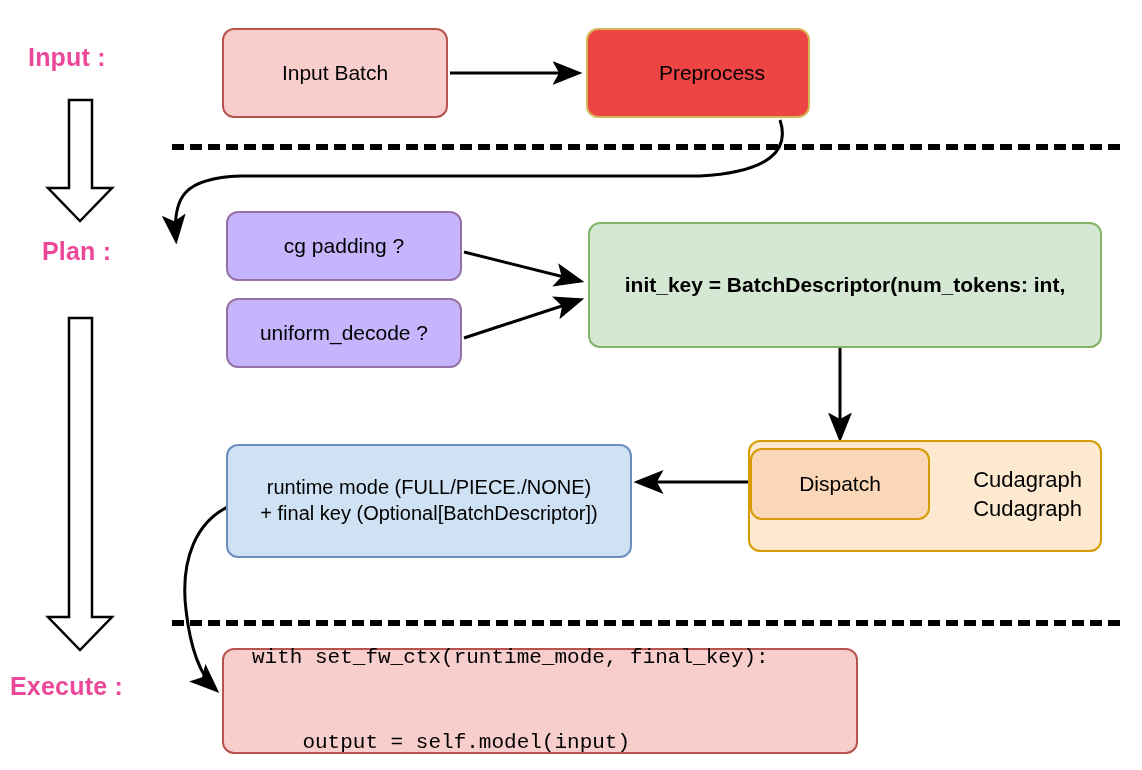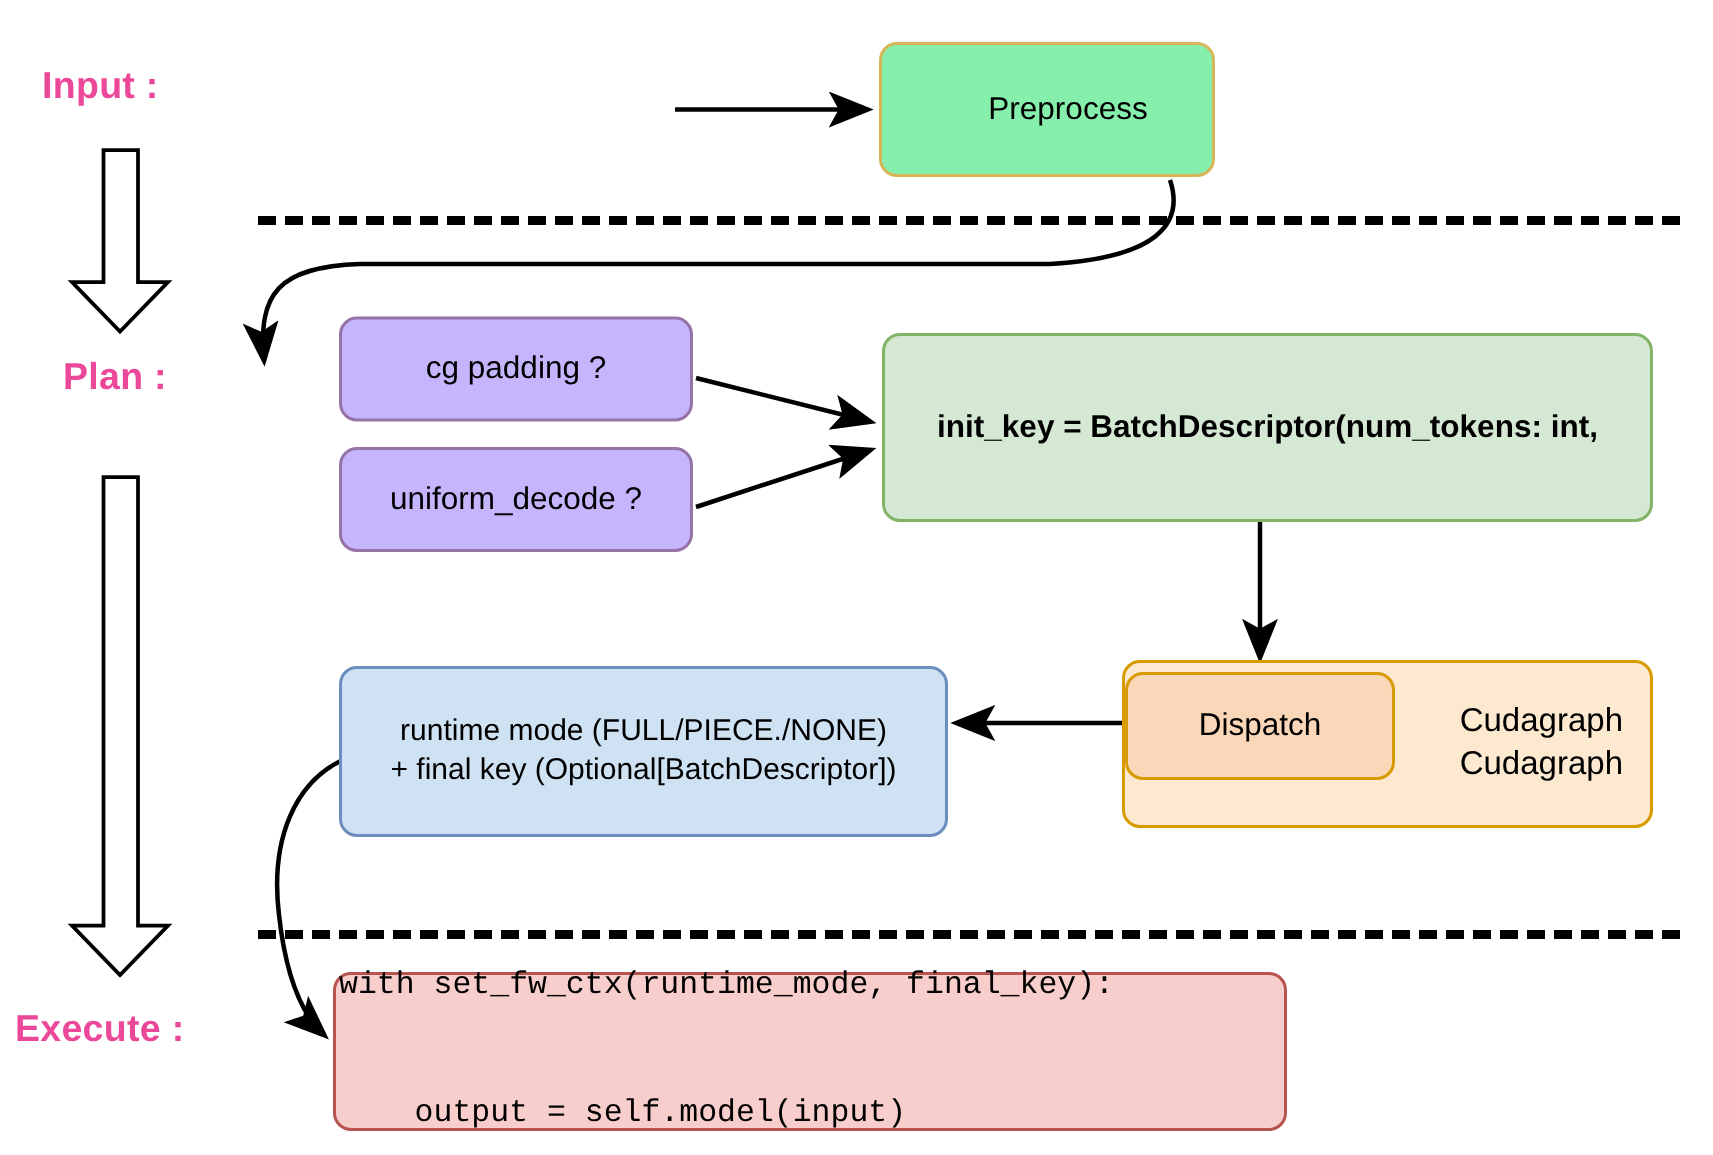--- a/index.html
+++ b/index.html
@@ -50,28 +50,28 @@
     line-height: 1.28;
     padding: 4px 10px;
   }
   .node.code {
     font-family: "Liberation Mono", monospace;
     font-size: 21px;
     justify-content: flex-start;
     text-align: left;
     white-space: pre;
     line-height: 1.35;
-    padding-left: 2px;
+    padding-left: 28px;
   }
   .node-pink {
     background: #f8cecc;
     border-color: #b85450;
   }
   .node-yellow {
-    background: #86efac;
+    background: #ef4444;
     border-color: #d6b656;
     padding-left: 38px;
   }
   .node-purple {
     background: #c4b5fd;
     border-color: #9673a6;
   }
   .node-green {
     background: #d5e8d4;
     border-color: #82b366;
@@ -130,20 +130,23 @@
     <polygon points="69,318 92,318 92,617 112,617 80,650 48,617 69,617" fill="#ffffff" stroke="#000000" stroke-width="2.5" stroke-linejoin="miter"></polygon>
   </svg>
 
   <div class="dashed-sep" style="left:172px; top:144px; width:948px;"></div>
   <div class="dashed-sep" style="left:172px; top:620px; width:948px;"></div>
 
   <div class="stage-label" style="left:28px; top:43px;">Input :</div>
   <div class="stage-label" style="left:42px; top:237px;">Plan :</div>
   <div class="stage-label" style="left:10px; top:672px;">Execute :</div>
 
+  <div class="node node-pink" style="left:222px; top:28px; width:226px; height:90px;">
+    <span>Input Batch</span>
+  </div>
 
   <div class="node node-yellow" style="left:586px; top:28px; width:224px; height:90px;">
     <span>Preprocess</span>
   </div>
 
   <div class="node node-purple" style="left:226px; top:211px; width:236px; height:70px;">
     <span>cg padding ?</span>
   </div>
 
   <div class="node node-purple" style="left:226px; top:298px; width:236px; height:70px;">

